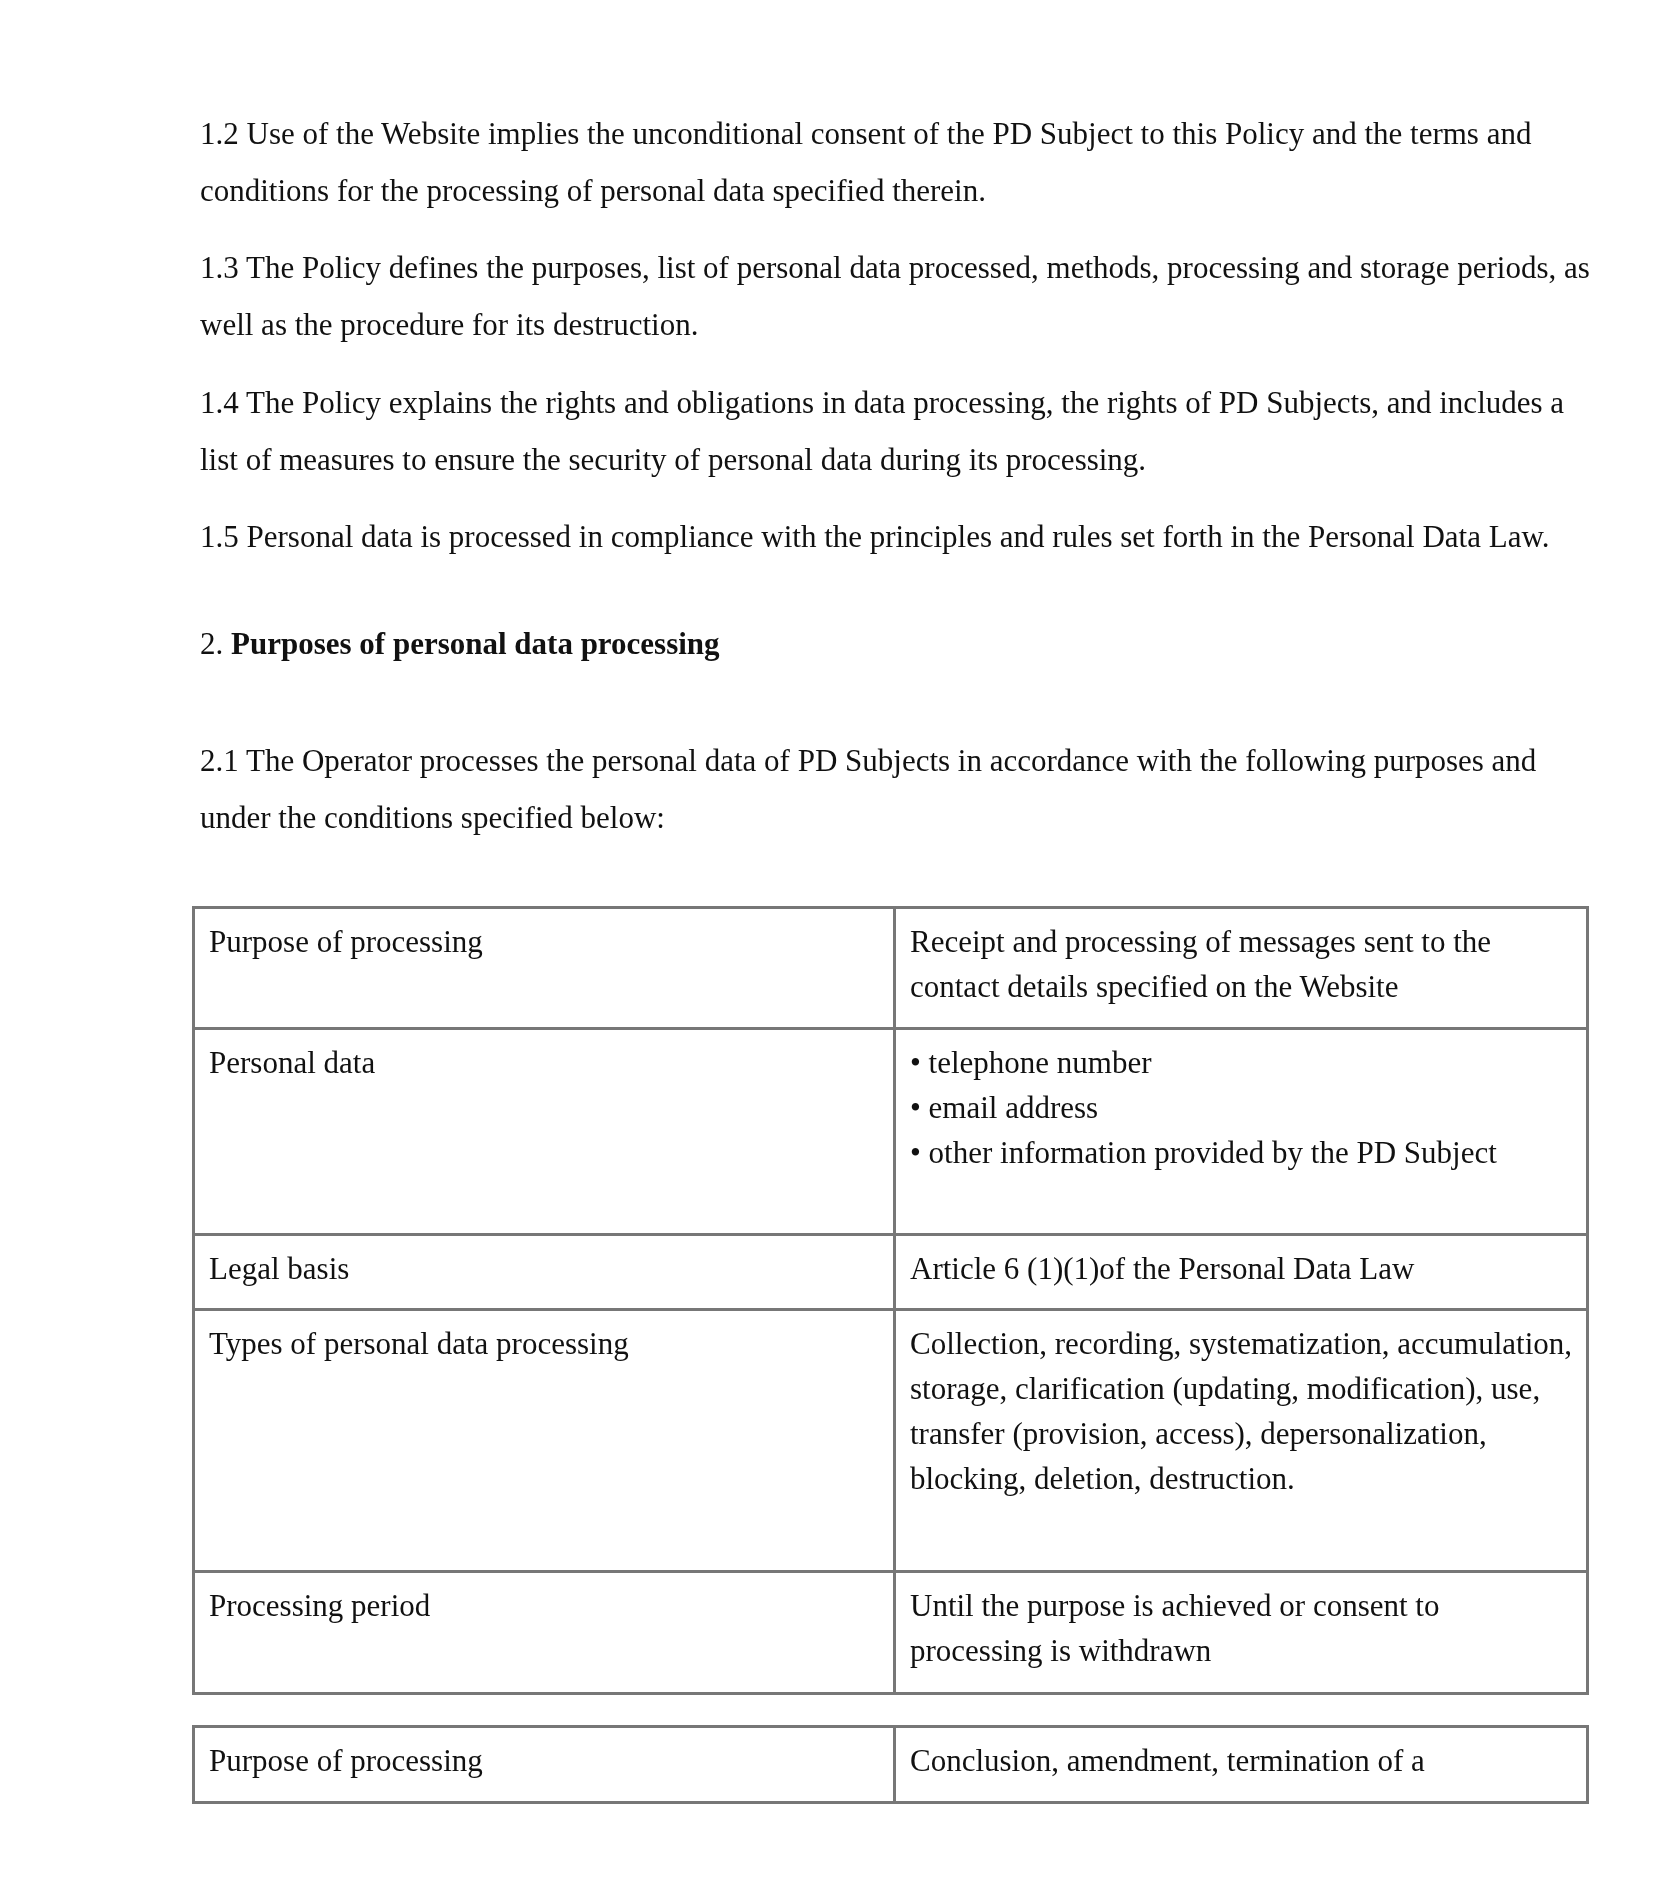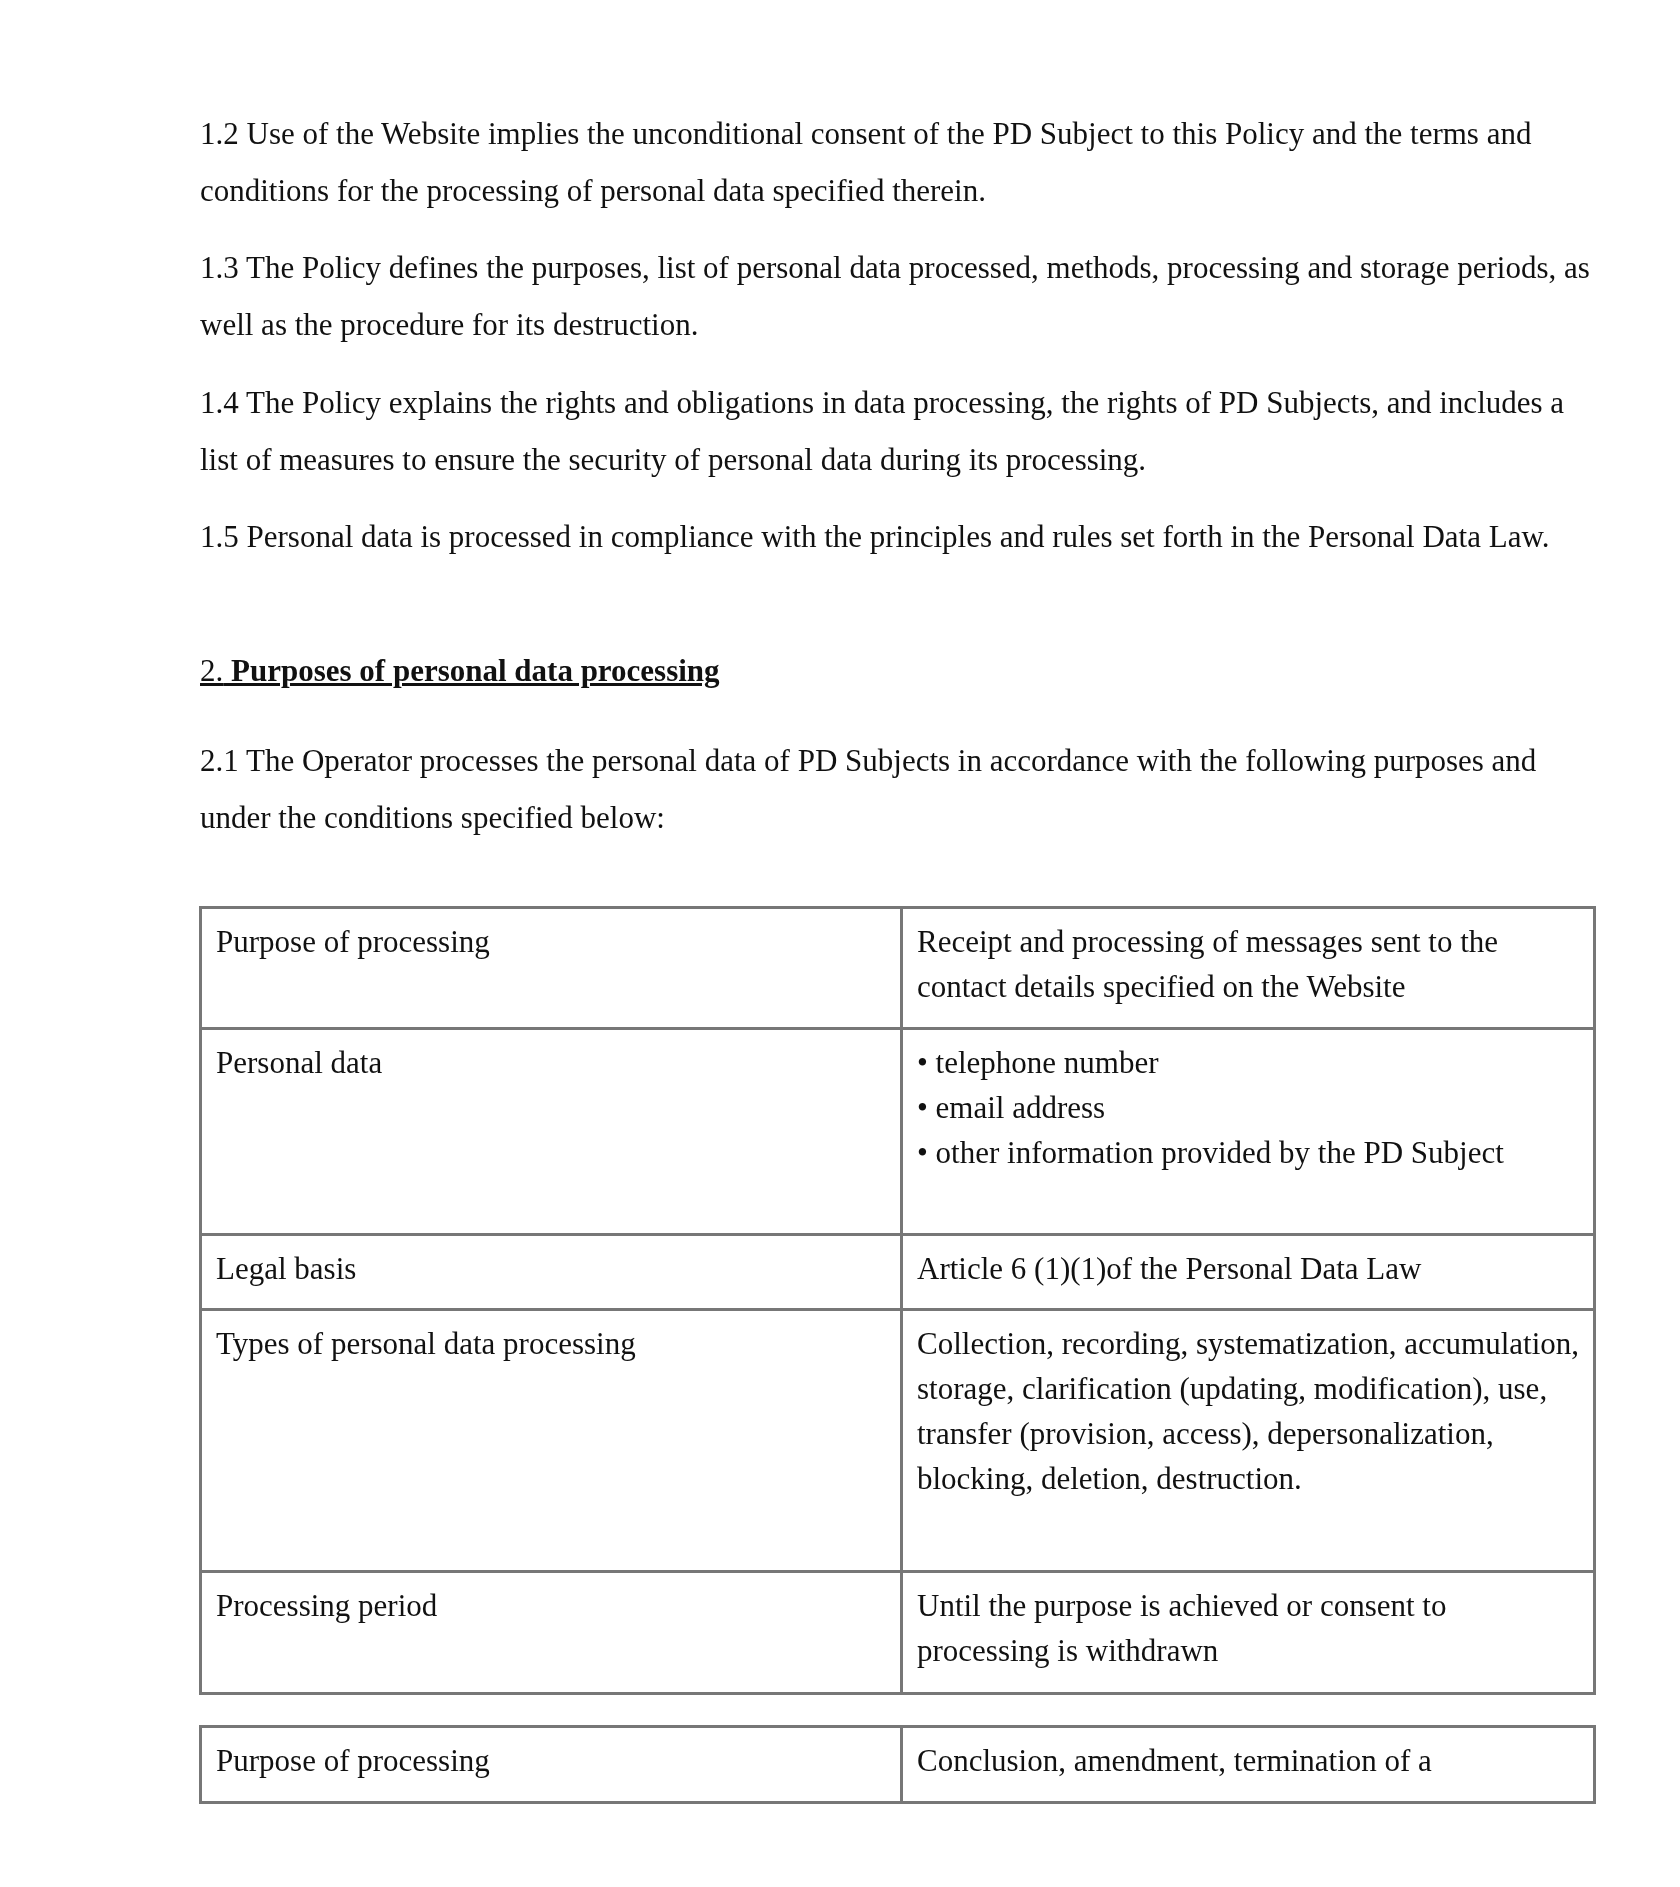--- a/index.html
+++ b/index.html
@@ -9,21 +9,21 @@
     color: #111111;
     font-size: 31px;
   }
   .para {
     position: absolute; left: 200px; width: 1400px;
     line-height: 57px; margin: 0;
   }
   .heading { font-weight: normal; }
   .heading b { font-weight: bold; }
   table.pd {
-    position: absolute; left: 199px; width: 1397px;
+    position: absolute; left: 192px; width: 1397px;
     border-collapse: collapse; table-layout: fixed;
   }
   table.pd td {
     border: 3px solid #777777;
     vertical-align: top;
     padding: 10px 14px 12px 14px;
     line-height: 45px;
     font-size: 31px;
   }
   table.pd td.label { width: 670px; }
@@ -31,21 +31,21 @@
   .bullets li::before { content: "\2022\00a0"; }
 </style>
 </head>
 <body>
 
 <p class="para" style="top:105px;">1.2 Use of the Website implies the unconditional consent of the PD Subject to this Policy and the terms and conditions for the processing of personal data specified therein.</p>
 <p class="para" style="top:239px;">1.3 The Policy defines the purposes, list of personal data processed, methods, processing and storage periods, as well as the procedure for its destruction.</p>
 <p class="para" style="top:374px;">1.4 The Policy explains the rights and obligations in data processing, the rights of PD Subjects, and includes a list of measures to ensure the security of personal data during its processing.</p>
 <p class="para" style="top:508px;">1.5 Personal data is processed in compliance with the principles and rules set forth in the Personal Data Law.</p>
 
-<p class="para heading" style="top:642px;text-decoration:underline;">
+<p class="para heading" style="top:615px;">
   <span>2.</span>
   <b>Purposes of personal data processing</b>
 </p>
 
 <p class="para" style="top:732px;font-family:Liberation Serif, serif;">2.1 The Operator processes the personal data of PD Subjects in accordance with the following purposes and under the conditions specified below:</p>
 
 <table class="pd" style="top:906px;">
   <tbody>
       <tr style="height:121px;">
     <td class="label">Purpose of processing</td>

